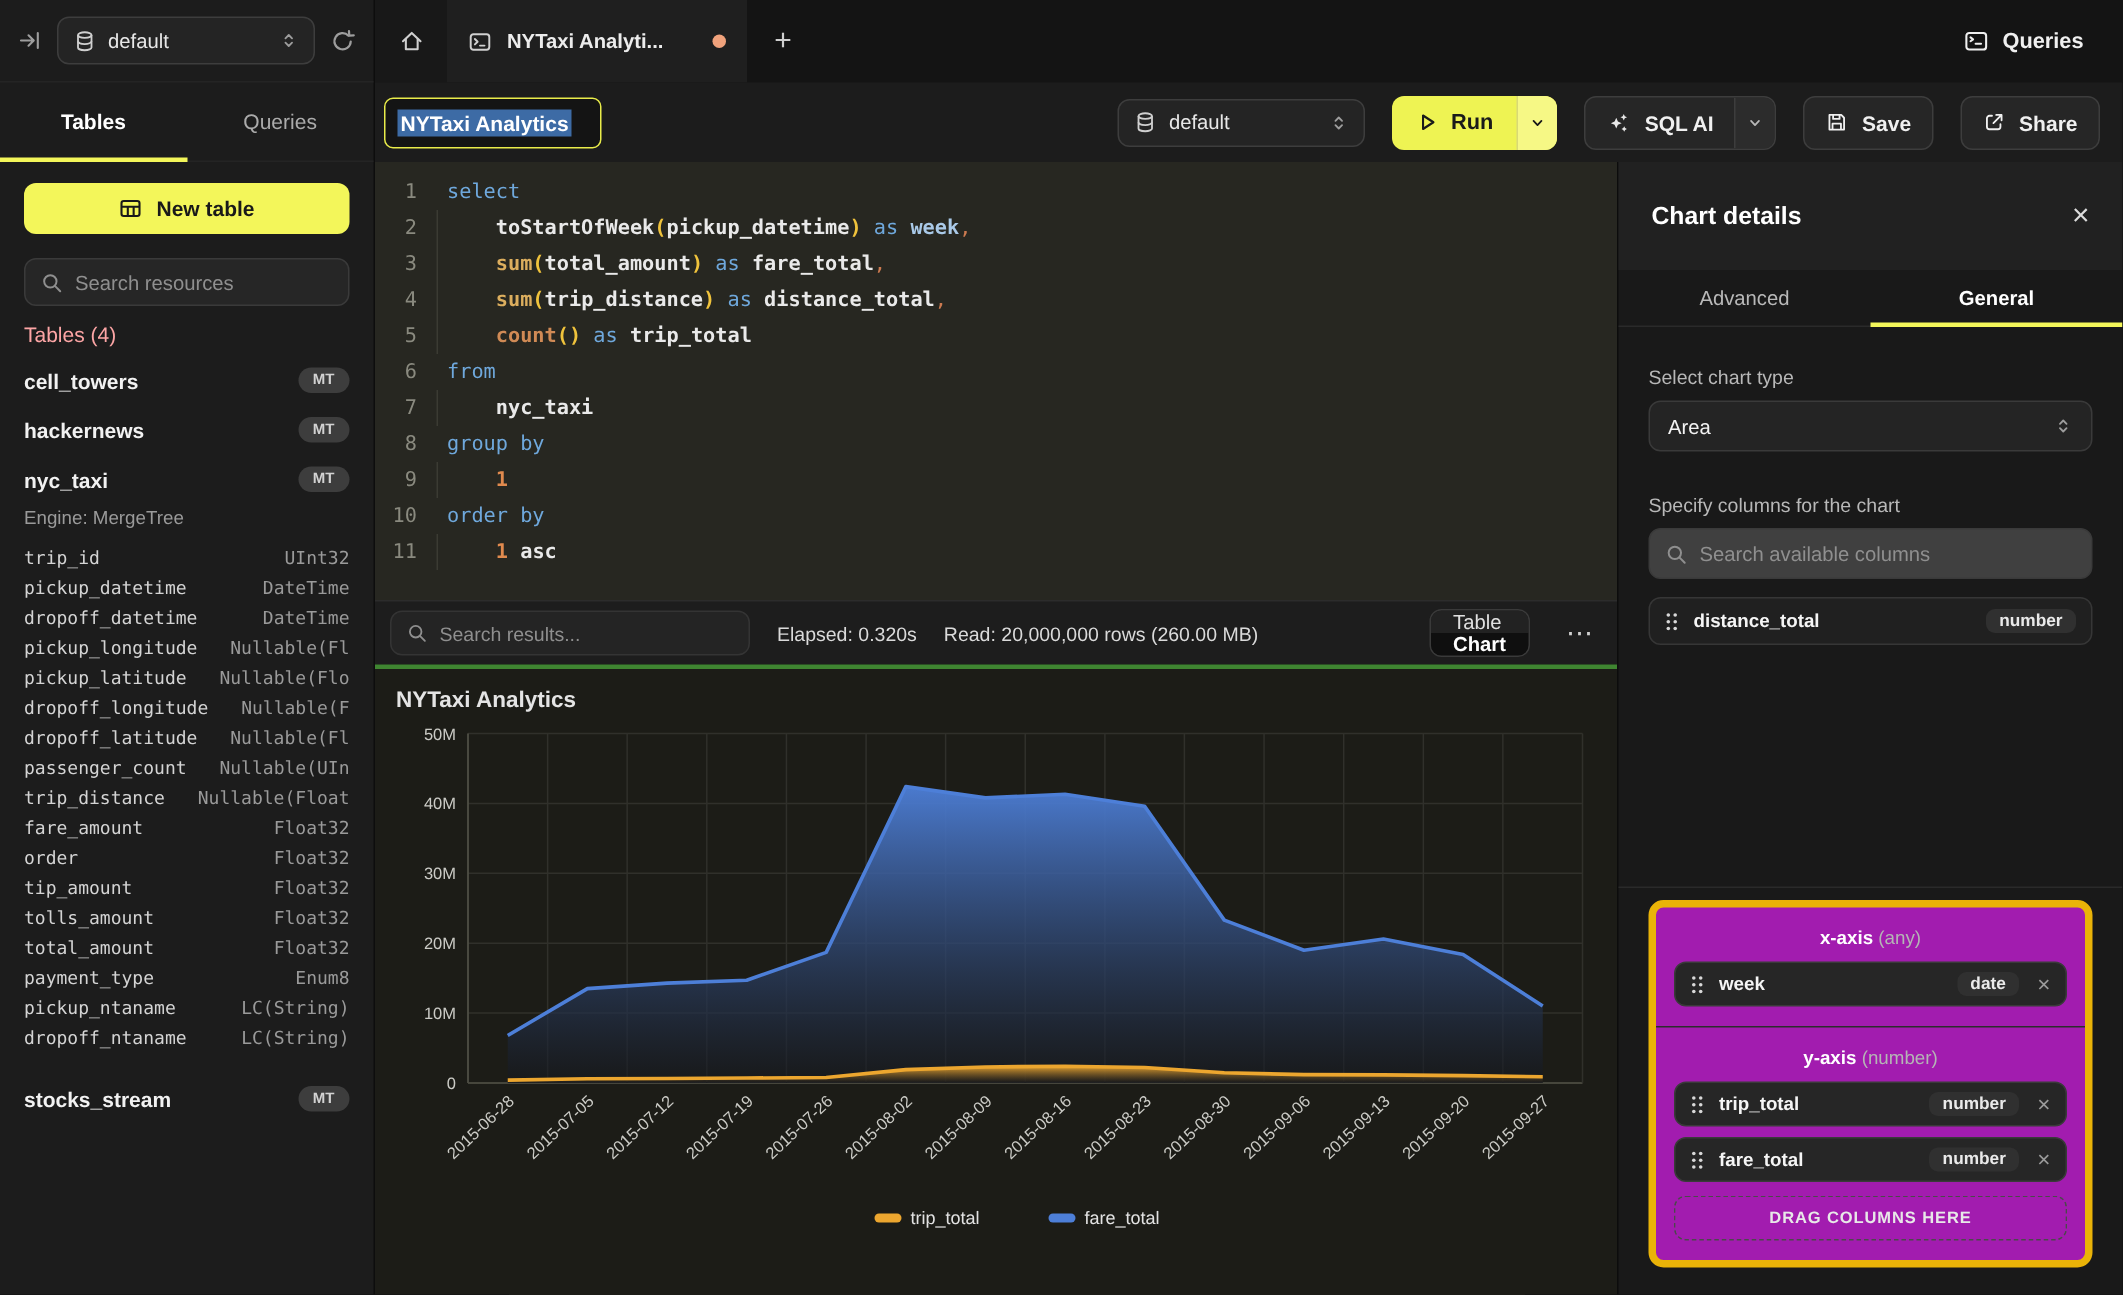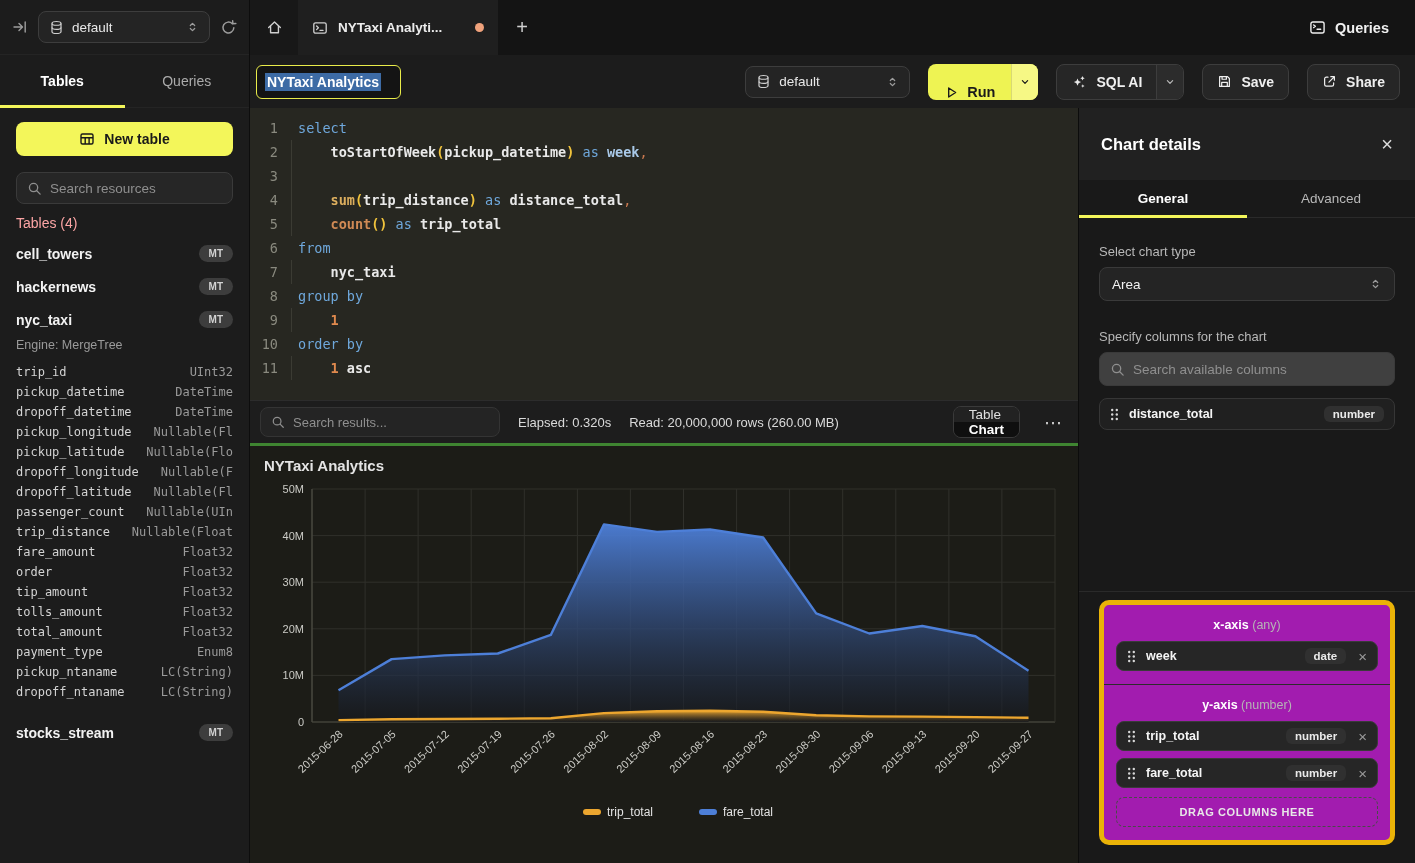--- a/index.html
+++ b/index.html
@@ -45,21 +45,21 @@
   .queries-top { margin-left:auto; margin-right:26px; display:flex; align-items:center; gap:9px; color:#f0f0f0;
     font-size:14.5px; font-weight:600; cursor:pointer; }
 
   .toolbar { height:53px; background:#1c1c1c; display:flex; align-items:center; padding:0 15px 0 6px; gap:18px; }
   .title-input { height:34px; width:145px; border:1.5px solid #e9ec4a; border-radius:6px; background:#141414;
     display:flex; align-items:center; padding:0 8px; cursor:text; }
   .title-input span { font-size:14px; font-weight:700; color:#ffffff; background:#3d6ba5; padding:1px 2px; white-space:nowrap; }
   .toolbar .select-box { width:165px; margin-left:auto; cursor:pointer; }
   .split-btn { height:36px; border-radius:8px; display:flex; align-items:stretch; overflow:hidden; cursor:pointer; }
   .run-btn { background:#eef353; color:#1a1a1a; }
-  .run-btn .seg-main { display:flex; align-items:flex-end; gap:8px; padding:0 16px; font-size:14.5px; font-weight:700; }
+  .run-btn .seg-main { display:flex; align-items:center; gap:8px; padding:0 16px; font-size:14.5px; font-weight:700; }
   .run-btn .seg-chev { width:27px; display:flex; align-items:center; justify-content:center; background:#f6f885; border-left:1px solid rgba(0,0,0,0.12); }
   .dark-btn { background:#262626; border:1px solid #3d3d3d; color:#f0f0f0; }
   .dark-btn .seg-main { display:flex; align-items:center; gap:9px; padding:0 14px; font-size:14px; font-weight:600; }
   .dark-btn .seg-chev { width:27px; display:flex; align-items:center; justify-content:center; background:#2c2c2c; border-left:1px solid #3d3d3d; color:#b8b8b8; }
   .plain-btn { height:36px; background:#262626; border:1px solid #3d3d3d; border-radius:8px; color:#f0f0f0;
     display:flex; align-items:center; gap:9px; padding:0 14px; font-size:14px; font-weight:600; cursor:pointer; }
 
   .content-row { flex:1; display:flex; min-height:0; }
   .workbench { width:828px; min-width:828px; display:flex; flex-direction:column; }
 
@@ -372,20 +372,21 @@
               <div class="code-line">
                 <span class="ln">1</span>
                 <span class="ct"><span class="tk-kw">select</span></span>
               </div>
               <div class="code-line ind">
                 <span class="ln">2</span>
                 <span class="ct"><span class="tk-pl">    </span><span class="tk-id">toStartOfWeek</span><span class="tk-pr">(</span><span class="tk-id">pickup_datetime</span><span class="tk-pr">)</span><span class="tk-pl"> </span><span class="tk-kw">as</span><span class="tk-pl"> </span><span class="tk-kwl">week</span><span class="tk-cm">,</span></span>
               </div>
               <div class="code-line ind">
                 <span class="ln">3</span>
+                <span class="ct"><span class="tk-pl">    </span><span class="tk-fn">sum</span><span class="tk-pr">(</span><span class="tk-id">total_amount</span><span class="tk-pr">)</span><span class="tk-pl"> </span><span class="tk-kw">as</span><span class="tk-pl"> </span><span class="tk-id">fare_total</span><span class="tk-cm">,</span></span>
               </div>
               <div class="code-line ind">
                 <span class="ln">4</span>
                 <span class="ct"><span class="tk-pl">    </span><span class="tk-fn">sum</span><span class="tk-pr">(</span><span class="tk-id">trip_distance</span><span class="tk-pr">)</span><span class="tk-pl"> </span><span class="tk-kw">as</span><span class="tk-pl"> </span><span class="tk-id">distance_total</span><span class="tk-cm">,</span></span>
               </div>
               <div class="code-line ind">
                 <span class="ln">5</span>
                 <span class="ct"><span class="tk-pl">    </span><span class="tk-fn2">count</span><span class="tk-pr">()</span><span class="tk-pl"> </span><span class="tk-kw">as</span><span class="tk-pl"> </span><span class="tk-id">trip_total</span></span>
               </div>
               <div class="code-line">
@@ -500,22 +501,22 @@
             </svg>
         </div>
       </div>
 
       <aside class="chart-panel">
         <div class="panel-header">
           <span class="ph-title">Chart details</span>
           <span class="close-x">×</span>
         </div>
         <div class="panel-tabs">
+          <div class="panel-tab">Advanced</div>
           <div class="panel-tab active">General</div>
-          <div class="panel-tab">Advanced</div>
         </div>
         <div class="panel-content">
           <div class="field-label">Select chart type</div>
           <div class="panel-select">
             <span>Area</span>
             <svg class="ic" width="13" height="14" viewBox="0 0 16 16" fill="none" stroke="#9d9d9d" stroke-width="1.5" stroke-linecap="round" stroke-linejoin="round">
                 <path d="M5.3 6.2L8 3.5l2.7 2.7M5.3 9.8L8 12.5l2.7-2.7"></path>
               </svg>
           </div>
 

